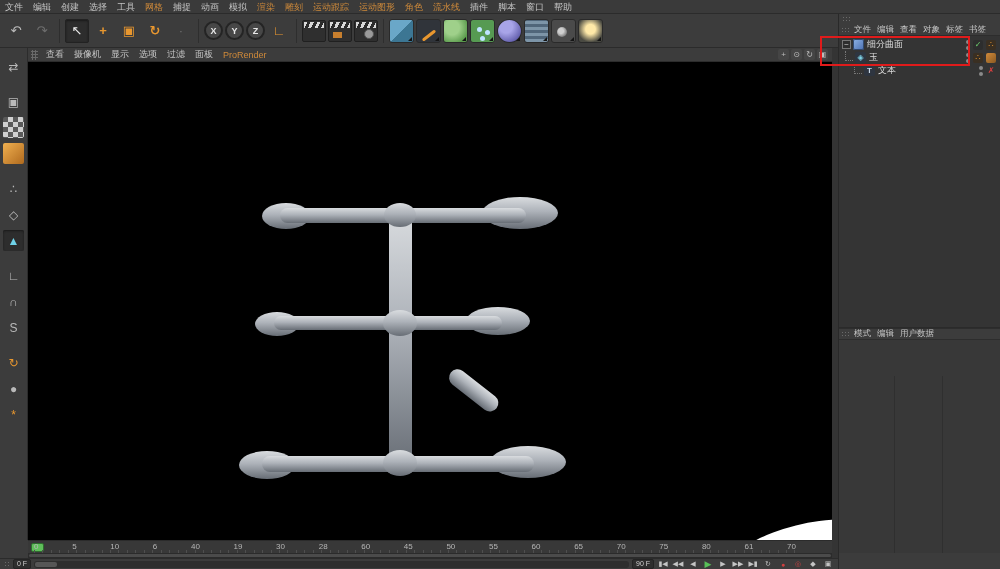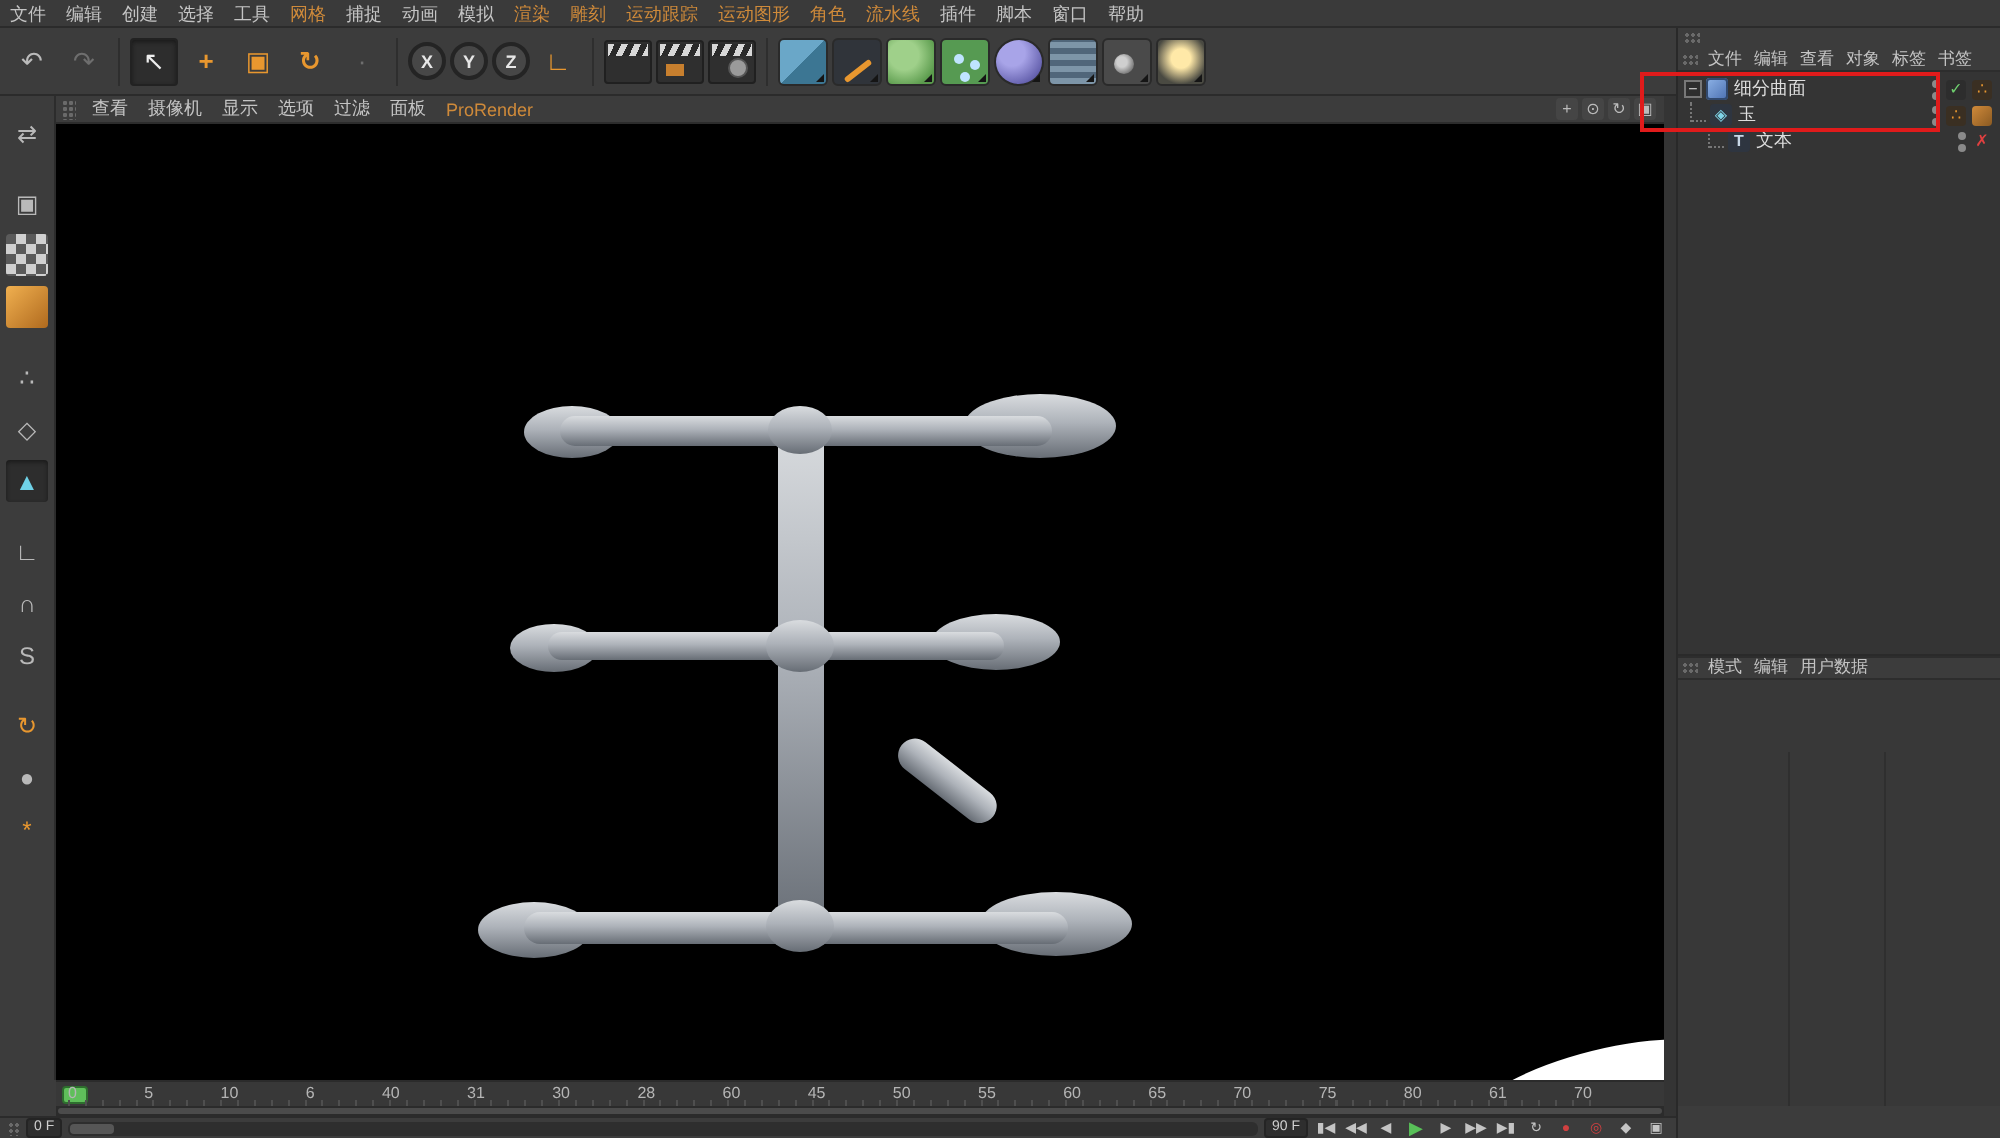--- a/index.html
+++ b/index.html
@@ -272,21 +272,21 @@
 
 <div class="abs timeline">
   <div class="tl-marker"></div>
   <div class="tl-ticks"></div>
   <div class="tl-labels">
     <span>0</span>
     <span>5</span>
     <span>10</span>
     <span>6</span>
     <span>40</span>
-    <span>31</span>
+    <span>19</span>
     <span>30</span>
     <span>28</span>
     <span>60</span>
     <span>45</span>
     <span>50</span>
     <span>55</span>
     <span>60</span>
     <span>65</span>
     <span>70</span>
     <span>75</span>

